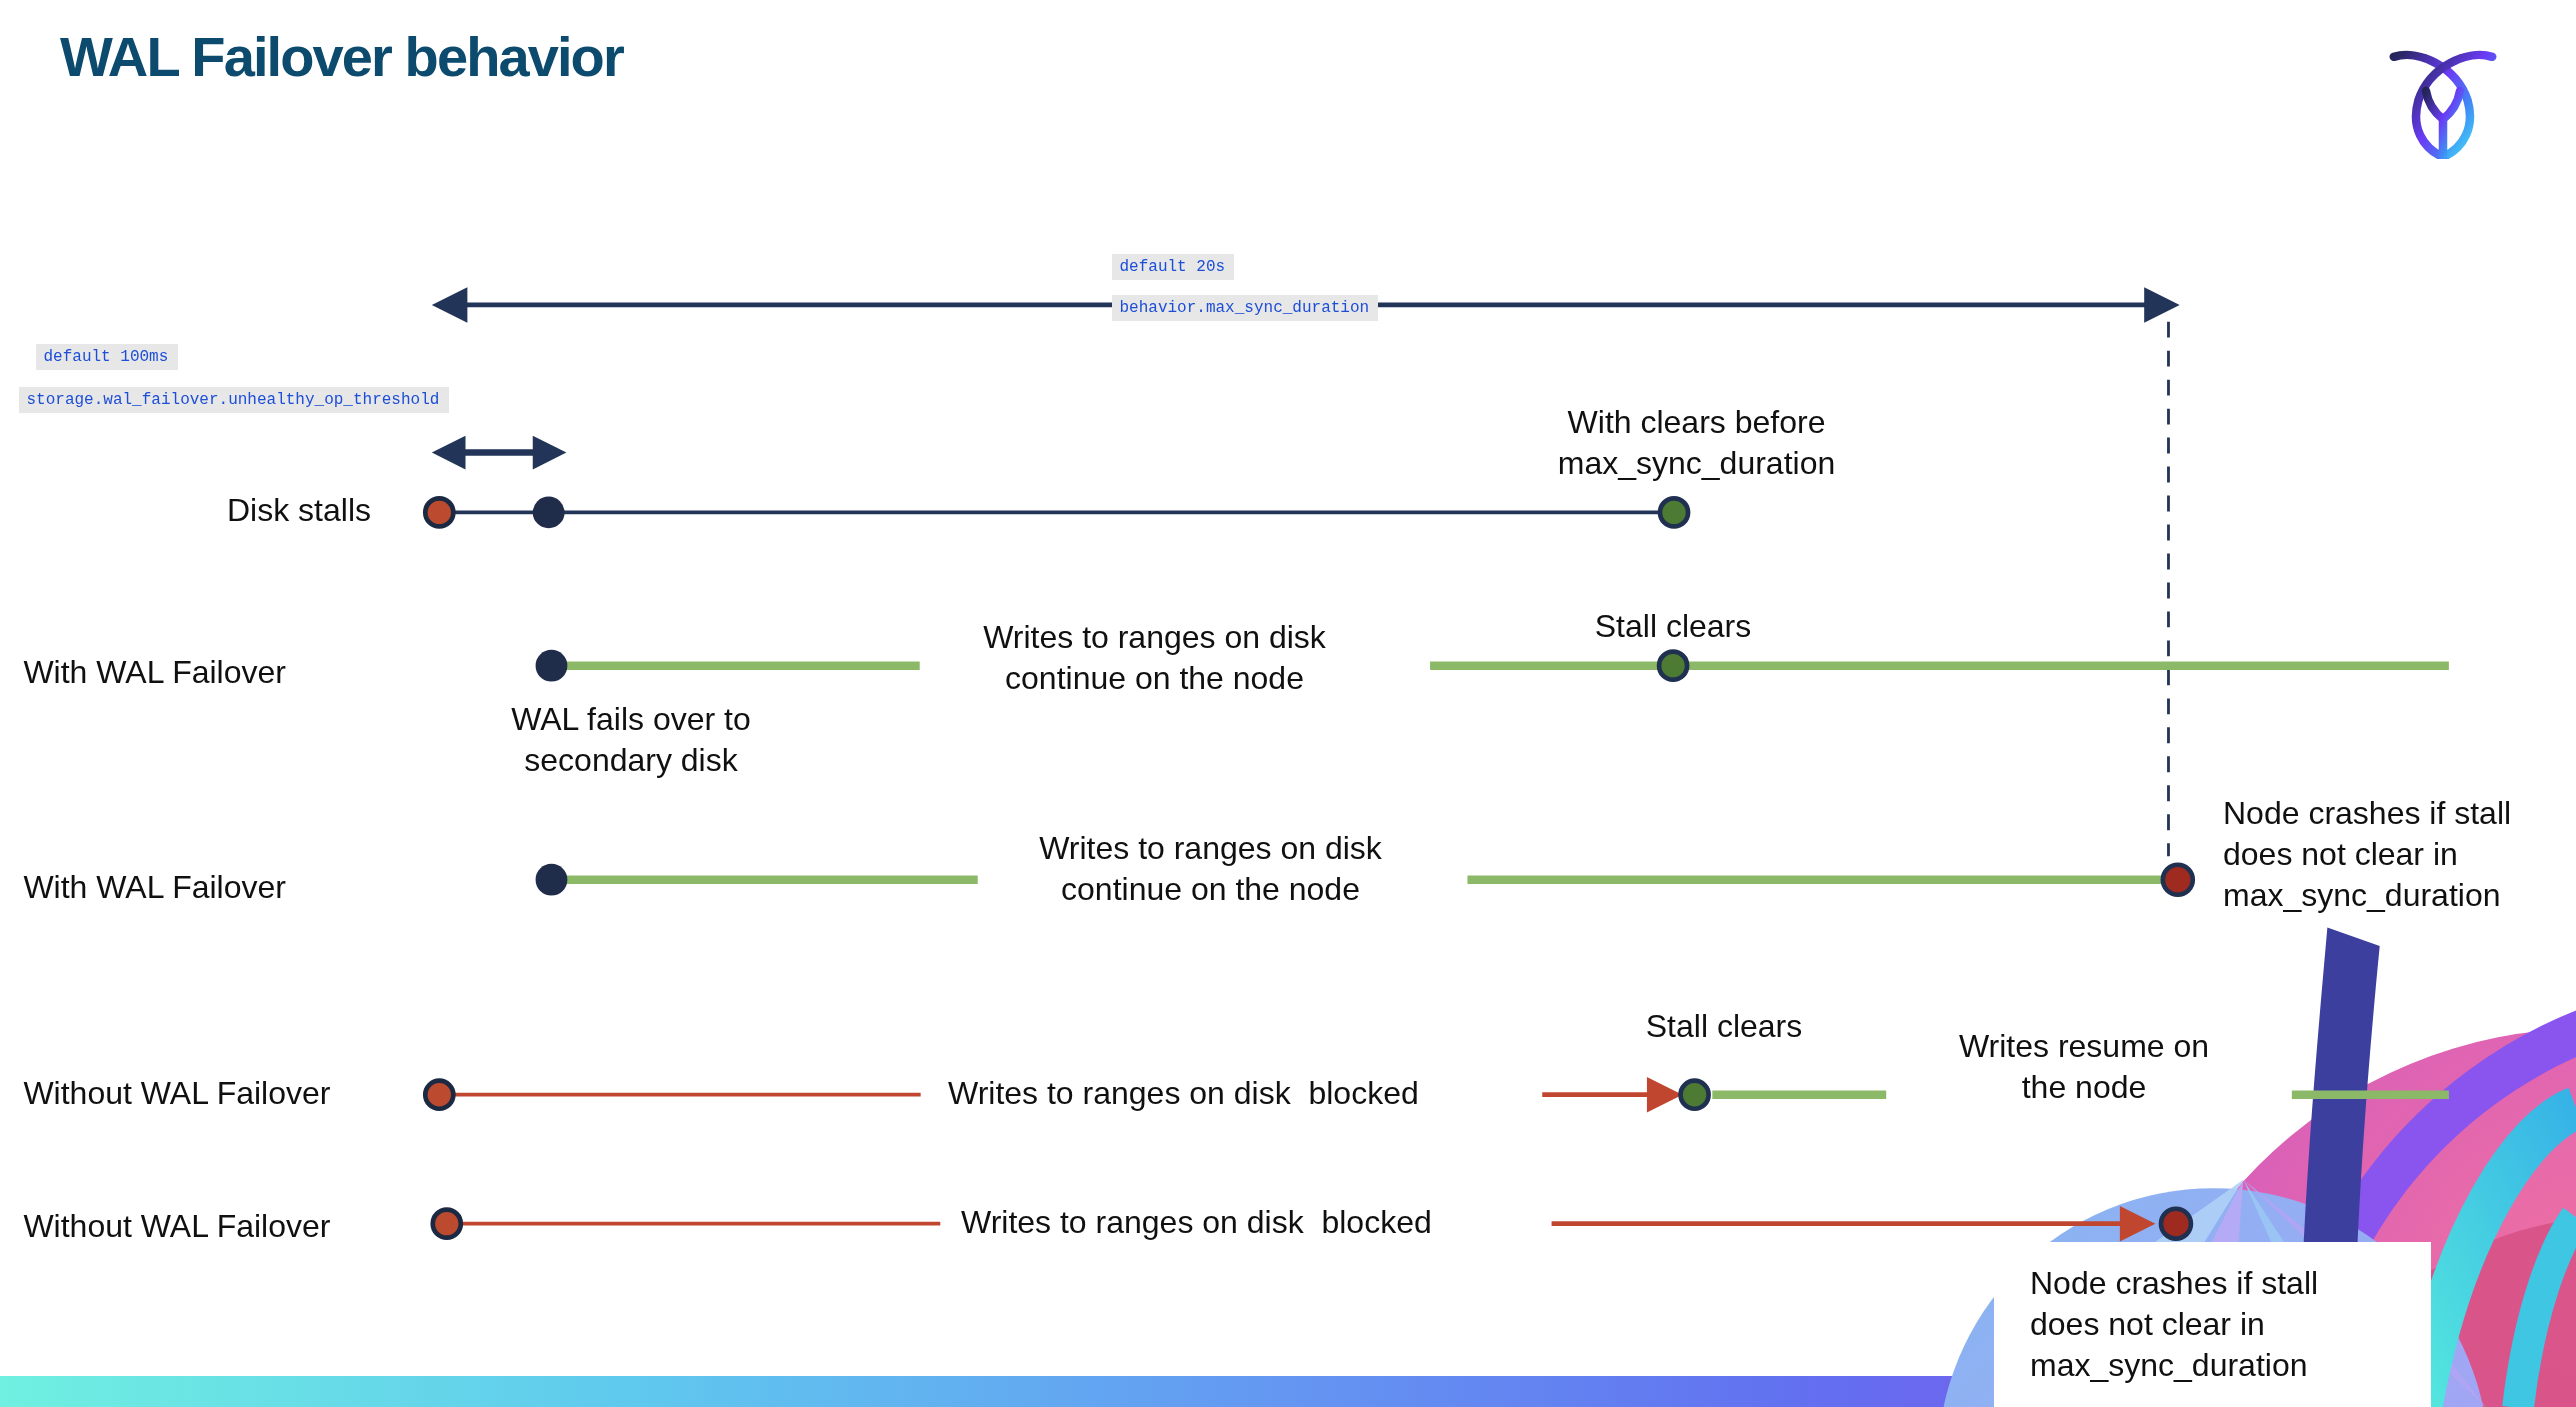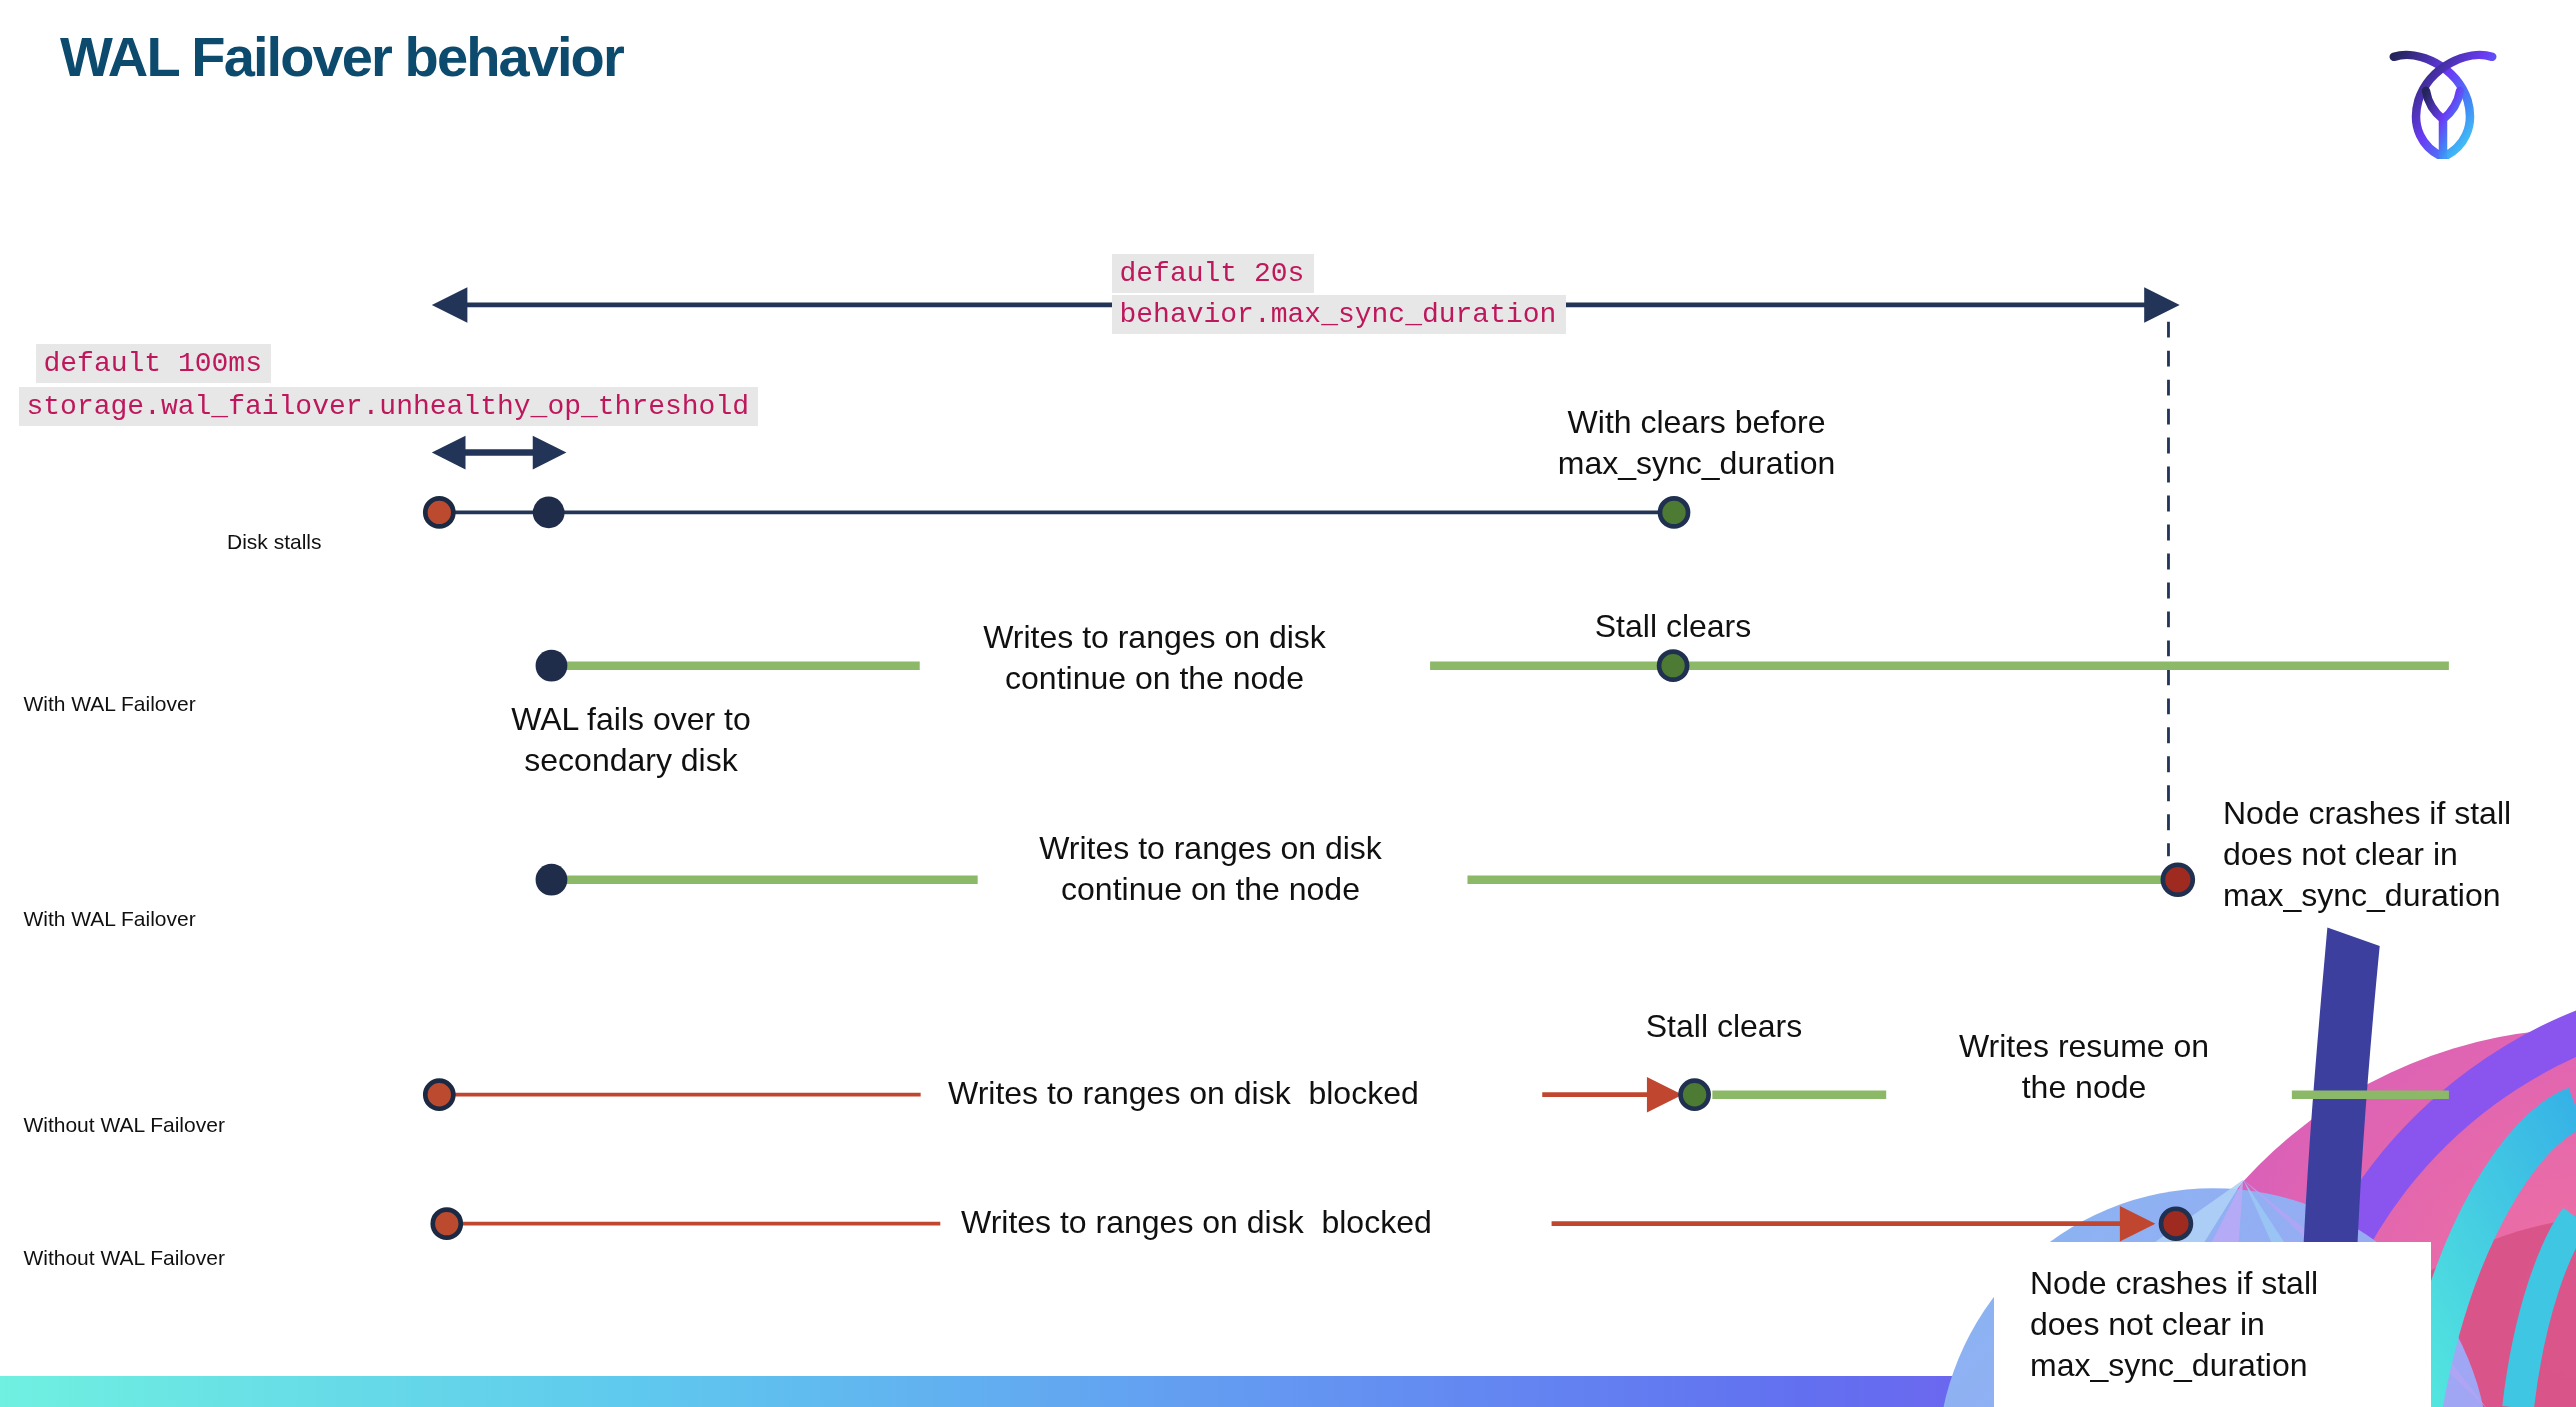--- a/index.html
+++ b/index.html
@@ -7,22 +7,22 @@
     --red:#c0462f; --red-dot:#bc4a2e; --crash:#9e2a20;
     --green-line:#8cb968; --green-dot:#4e7b33;
     --mono-bg:#e7e7e7; --ink:#101010;
   }
   html,body{margin:0;padding:0;background:#fff;}
   .canvas{position:relative;width:2576px;height:1408px;background:#fff;overflow:hidden;
           font-family:"Liberation Sans",sans-serif;color:var(--ink);}
   .title{position:absolute;left:60px;top:24px;font-size:56px;font-weight:800;
          letter-spacing:-1.9px;color:#0c4a6e;}
   .mono{position:absolute;font-family:"Liberation Mono","DejaVu Sans Mono",monospace;
-        font-size:28px;color:#be185d;background:var(--mono-bg);padding:3.7px 9.3px 4.7px 7.5px;white-space:pre;}
-  .lbl{position:absolute;font-size:21px;line-height:41px;color:var(--ink);white-space:pre;margin-top:31px;}
+        font-size:16px;color:#1d4ed8;background:var(--mono-bg);padding:3.7px 9.3px 4.7px 7.5px;white-space:pre;}
+  .lbl{position:absolute;font-size:32px;line-height:41px;color:var(--ink);white-space:pre;}
   .ann{position:absolute;font-size:32px;line-height:41px;color:var(--ink);white-space:pre-wrap;}
   .center{text-align:center;}
   .note-box{position:absolute;left:1994px;top:1242px;width:437px;height:165px;background:#fff;
             padding:20.6px 0 0 36px;box-sizing:border-box;}
   .bottom-bar{position:absolute;left:0;top:1376px;width:2576px;height:32px;
      background:linear-gradient(90deg,#6ff0e0 0%,#5fc8ee 25%,#6496f2 50%,#6270f0 70%,#7e56ea 88%,#a94fd2 100%);}
   svg.diagram{position:absolute;left:0;top:0;}
   .logo{position:absolute;left:2385px;top:36px;}
 </style>
 </head>

